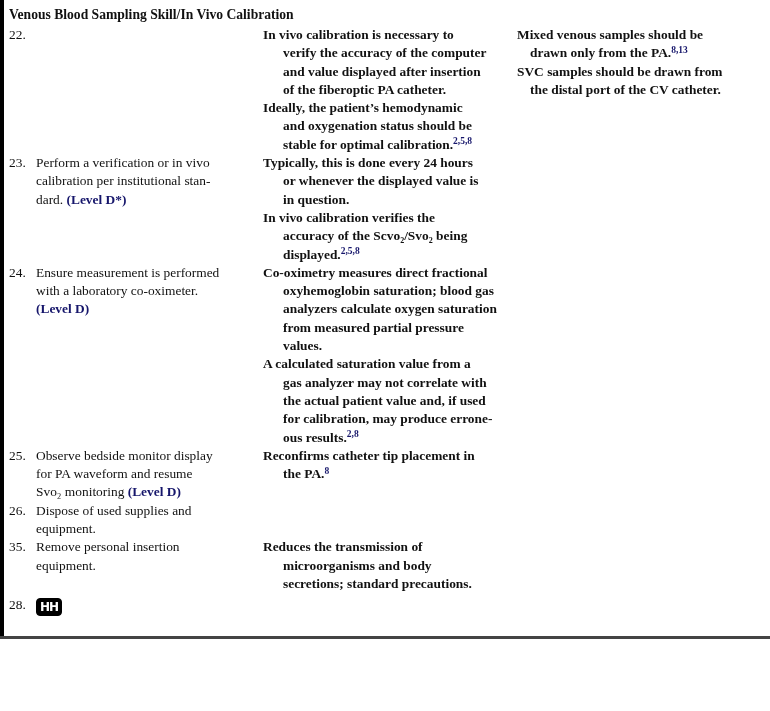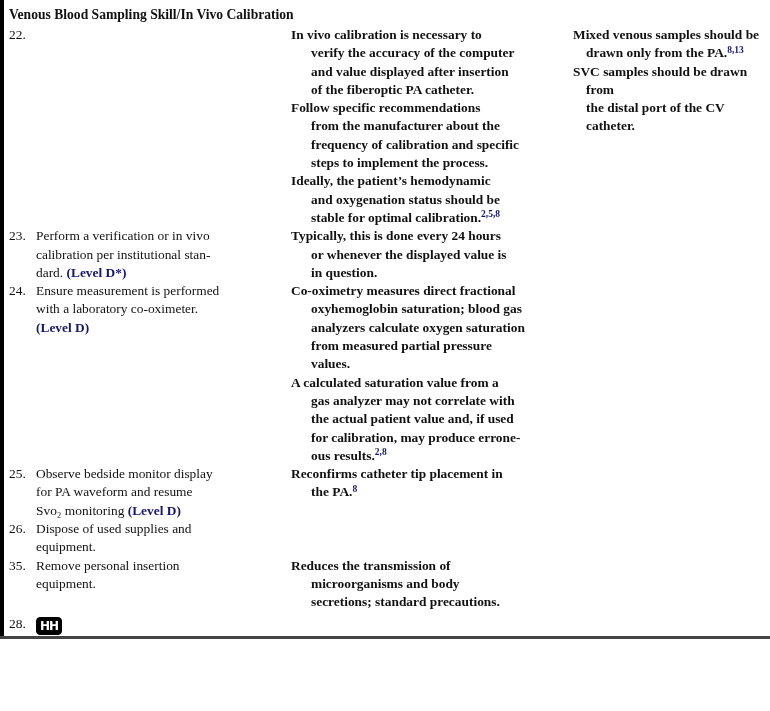--- a/index.html
+++ b/index.html
@@ -9,21 +9,21 @@
     background:var(--page_bg,#fff);
     overflow:hidden;
     font-family:"Liberation Serif","DejaVu Serif",serif;
     font-size:13.4px;line-height:18.3px;color:var(--text,#111);
     box-sizing:border-box;
     padding:6px 4px 0 9px;
   }
   .leftbar{position:absolute;left:0;top:0;width:4px;height:711px;background:var(--bar_black,#000);}
   .bottombar{position:absolute;left:0;bottom:0;width:770px;height:3px;background:var(--bar_gray,#444);}
   .title{margin:0 0 2px 0;font-size:13.6px;font-weight:bold;line-height:18px;}
-  .trow{display:grid;grid-template-columns:254px 254px 1fr;align-items:start;gap:28px;}
+  .trow{display:grid;grid-template-columns:254px 254px 1fr;align-items:start;}
   .step{display:flex;}
   .num{width:27px;flex:none;}
   .stext{flex:1;white-space:pre-wrap;}
   .para{margin:0;padding-left:20px;text-indent:-20px;white-space:pre-wrap;font-weight:bold;}
   .cons .para{padding-left:13px;text-indent:-13px;}
   .level{font-weight:bold;color:var(--navy,#16166b);}
   .sup{font-size:9.5px;line-height:0;position:relative;top:-4.5px;color:var(--navy,#16166b);}
   .hh{
     display:inline-block;background:var(--icon_bg,#000);color:var(--icon_fg,#fff);
     font-family:"DejaVu Sans","Liberation Sans",sans-serif;font-weight:bold;
@@ -44,24 +44,20 @@
     <div class="cell">
       <div class="step">
         <span class="num">22.</span>
       </div>
     </div>
     <div class="cell">
       <p class="para"><span>In vivo calibration is necessary to
 verify the accuracy of the computer
 and value displayed after insertion
 of the fiberoptic PA catheter.</span><span class="sup"></span></p>
-      <p class="para"><span>Follow specific recommendations
-from the manufacturer about the
-frequency of calibration and specific
-steps to implement the process.</span><span class="sup"></span></p>
       <p class="para"><span>Ideally, the patient’s hemodynamic
 and oxygenation status should be
 stable for optimal calibration.</span><span class="sup">2,5,8</span></p>
     </div>
     <div class="cell cons">
       <p class="para"><span>Mixed venous samples should be
 drawn only from the PA.</span><span class="sup">8,13</span></p>
       <p class="para"><span>SVC samples should be drawn from
 the distal port of the CV catheter.</span><span class="sup"></span></p>
     </div>
@@ -73,20 +69,23 @@
         <span class="num">23.</span>
         <span class="stext"><span>Perform a verification or in vivo
 calibration per institutional stan-
 dard. </span><span class="level">(Level D*)</span></span>
       </div>
     </div>
     <div class="cell">
       <p class="para"><span>Typically, this is done every 24 hours
 or whenever the displayed value is
 in question.</span><span class="sup"></span></p>
+      <p class="para"><span>In vivo calibration verifies the
+accuracy of the Scvo₂/Svo₂ being
+displayed.</span><span class="sup">2,5,8</span></p>
     </div>
     <div class="cell cons"></div>
   </div>
 
   <div class="trow">
     <div class="cell">
       <div class="step">
         <span class="num">24.</span>
         <span class="stext"><span>Ensure measurement is performed
 with a laboratory co-oximeter.

